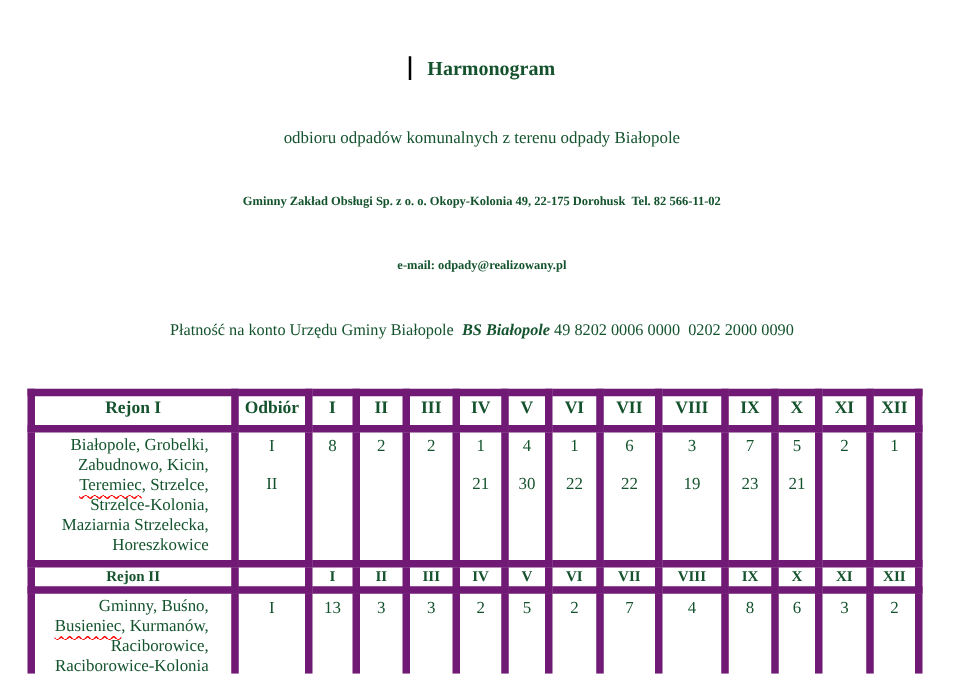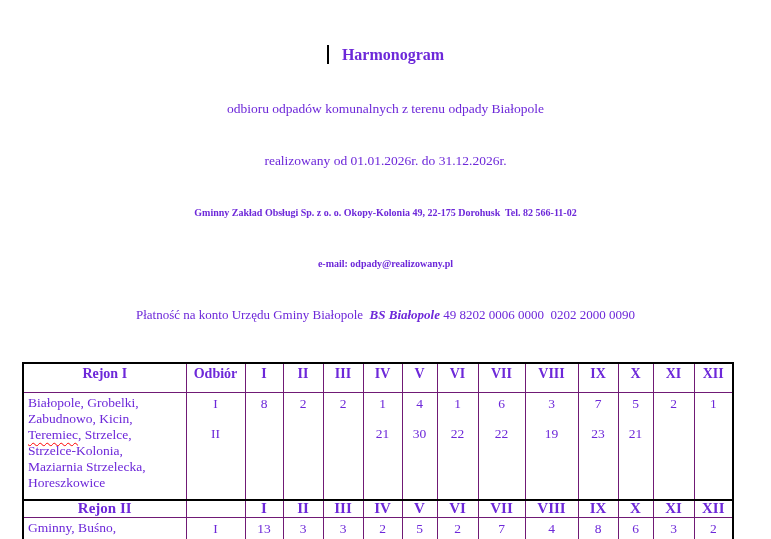--- a/index.html
+++ b/index.html
@@ -1,20 +1,20 @@
 <!DOCTYPE html>
 <html><head>
 <meta charset="utf-8">
 <style>
   html, body { margin:0; padding:0; background:#ffffff; }
   .page {
     position:relative;
     width:771px; height:539px;
     background:#ffffff;
-    color:#6d28d9;
+    color:#14532d;
     font-family:"Liberation Serif","DejaVu Serif",serif;
     overflow:hidden;
   }
   
   .hdr { text-align:center; padding-top:9px; white-space:pre-wrap; }
   .hl1 { font-size:16px; font-weight:bold; line-height:20px; }
   .cursor {
     display:inline-block; width:2px; height:19px; background:#000;
     margin-right:13px; vertical-align:-4px;
   }
@@ -22,49 +22,48 @@
   .hl4, .hl5 { font-size:10px; font-weight:bold; line-height:15px; }
   .hl6 { font-size:13px; line-height:15px; }
   .bank { font-weight:bold; font-style:italic; }
   .acct { font-weight:normal; }
   
   table.sched {
     border-collapse:collapse; table-layout:fixed;
     margin:4px 0 0 22px; width:710px;
     border:2px solid #000;
   }
-  .sched th, .sched td { border:1px solid #701a75; padding:0; overflow:hidden; }
+  .sched th, .sched td { border:6px solid #701a75; padding:0; overflow:hidden; }
   .sched th { font-weight:bold; font-size:14px; text-align:center; }
   tr.h1 { height:29px; }
   tr.h1 th { vertical-align:top; padding-top:2px; }
   tr.b1 { height:108px; }
   tr.h2 { height:17px; }
-  tr.h2 th { font-size:15px; line-height:15px; vertical-align:middle; border-top:2px solid #000; }
+  tr.h2 th { font-size:12px; line-height:15px; vertical-align:middle; border-top:2px solid #000; }
   tr.b2 { height:87px; }
   .sched td { vertical-align:top; font-size:13.5px; }
-  td.vc { text-align:left; padding:2px 18px 2px 4px; line-height:16px; }
+  td.vc { text-align:right; padding:2px 18px 2px 4px; line-height:16px; }
   td.oc, td.nc { text-align:center; }
   .c1 { padding-top:3px; height:30px; }
   .mis {
     text-decoration-line:underline;
     text-decoration-style:wavy;
     text-decoration-color:#ff0000;
     text-decoration-thickness:1px;
     text-underline-offset:3px;
   }
 </style>
 </head>
 <body>
 
 <div class="page">
 
   <div class="hdr">
     <div class="hl1"><span class="cursor"></span><span>Harmonogram</span></div>
     <div class="hl2">odbioru odpadów komunalnych z terenu odpady Białopole</div>
-    <div class="hl3">realizowany od 01.01.2026r. do 31.12.2026r.</div>
     <div class="hl4">Gminny Zakład Obsługi Sp. z o. o. Okopy-Kolonia 49, 22-175 Dorohusk  Tel. 82 566-11-02</div>
     <div class="hl5">e-mail: odpady@realizowany.pl</div>
     <div class="hl6"><span>Płatność na konto Urzędu Gminy Białopole  </span><span class="bank">BS Białopole</span><span class="acct"> 49 8202 0006 0000  0202 2000 0090</span></div>
   </div>
 
   <table class="sched">
     <colgroup>
       <col style="width:163px">
         <col style="width:59px">
       <col style="width:38px">

